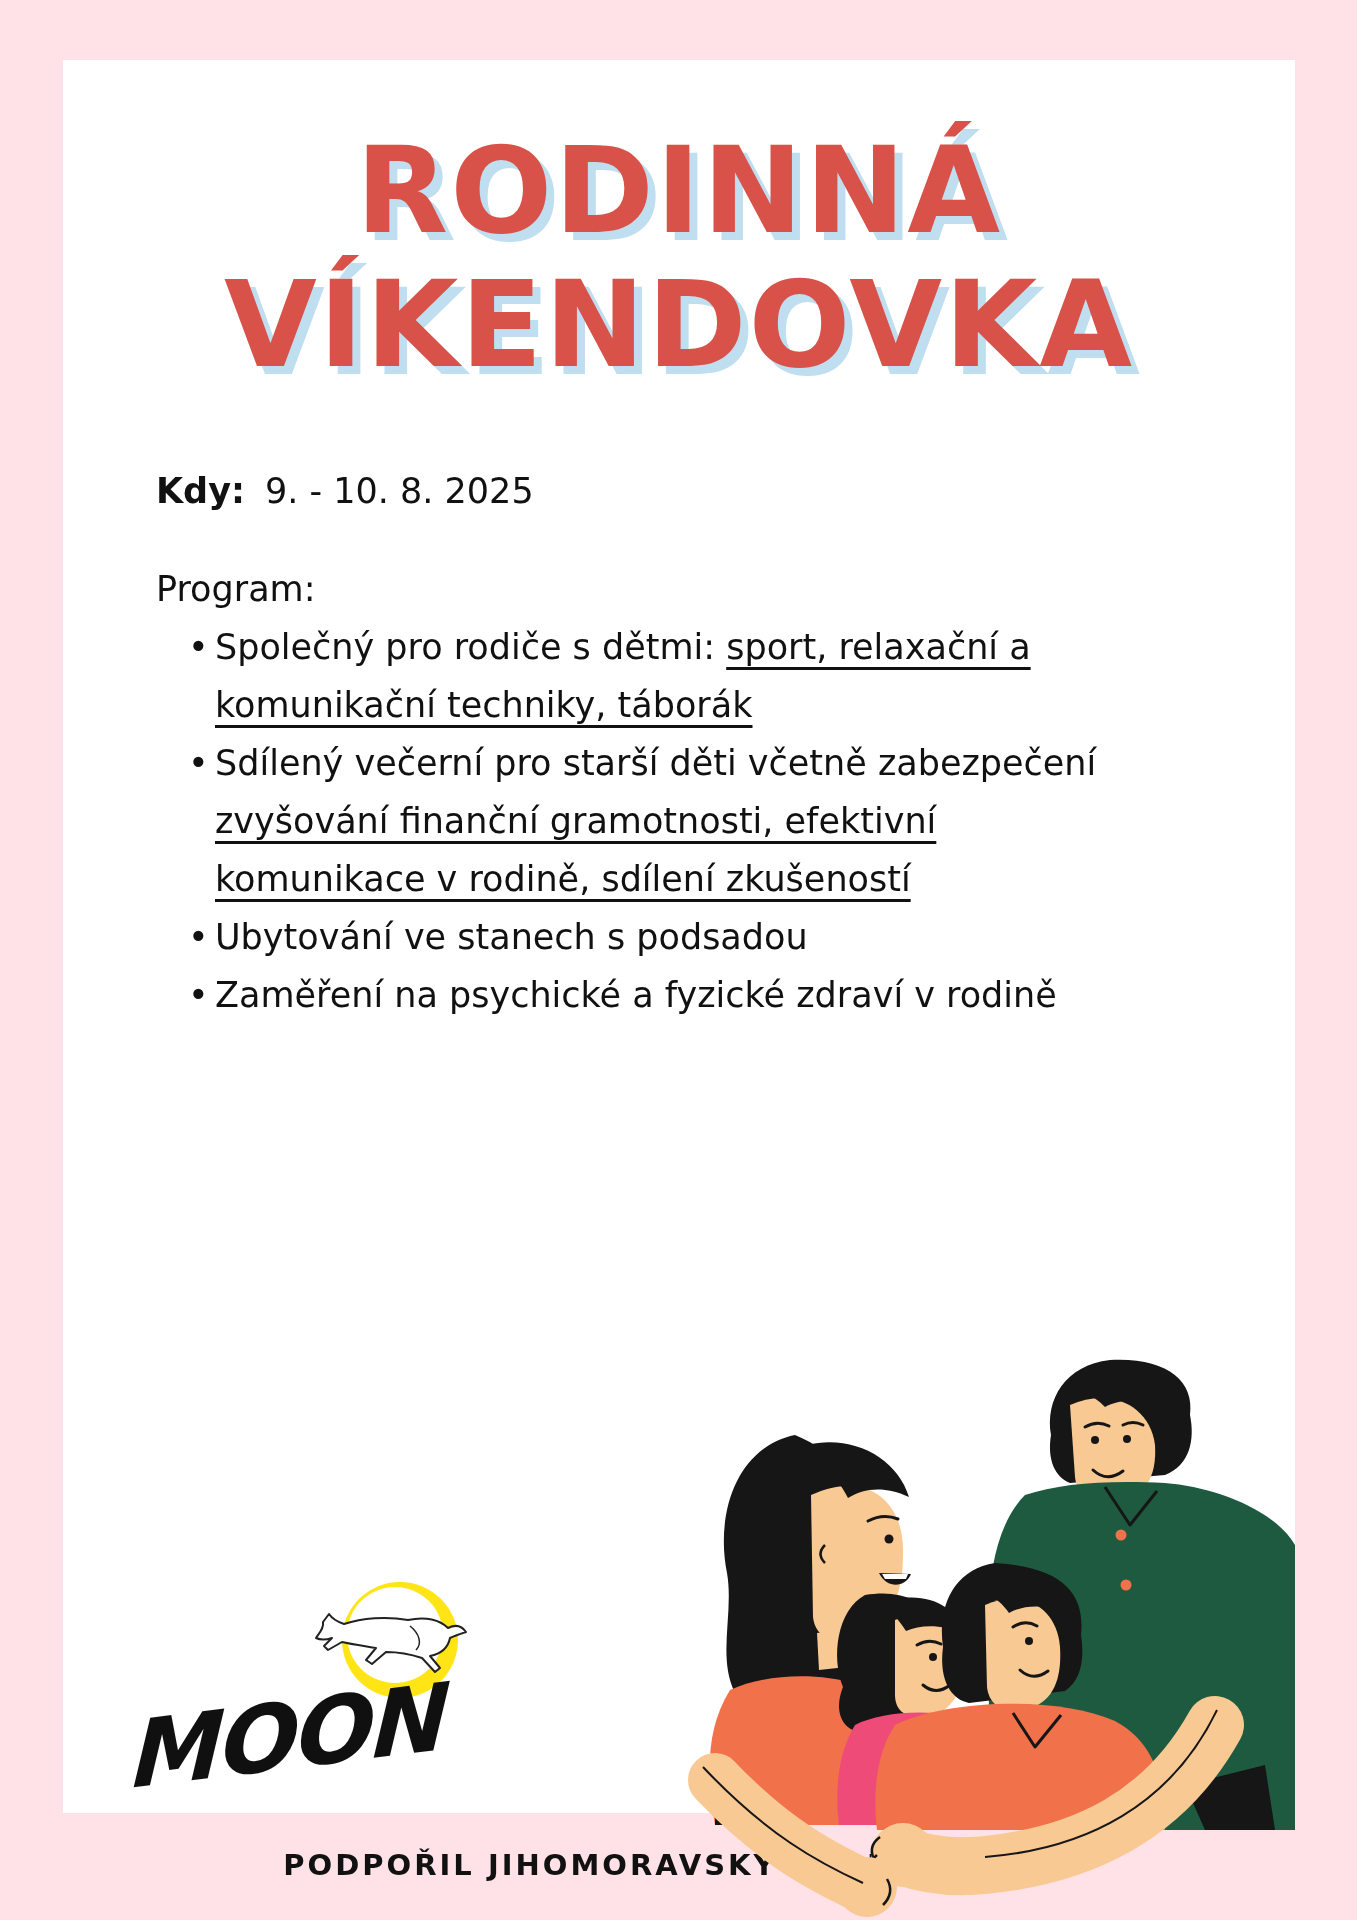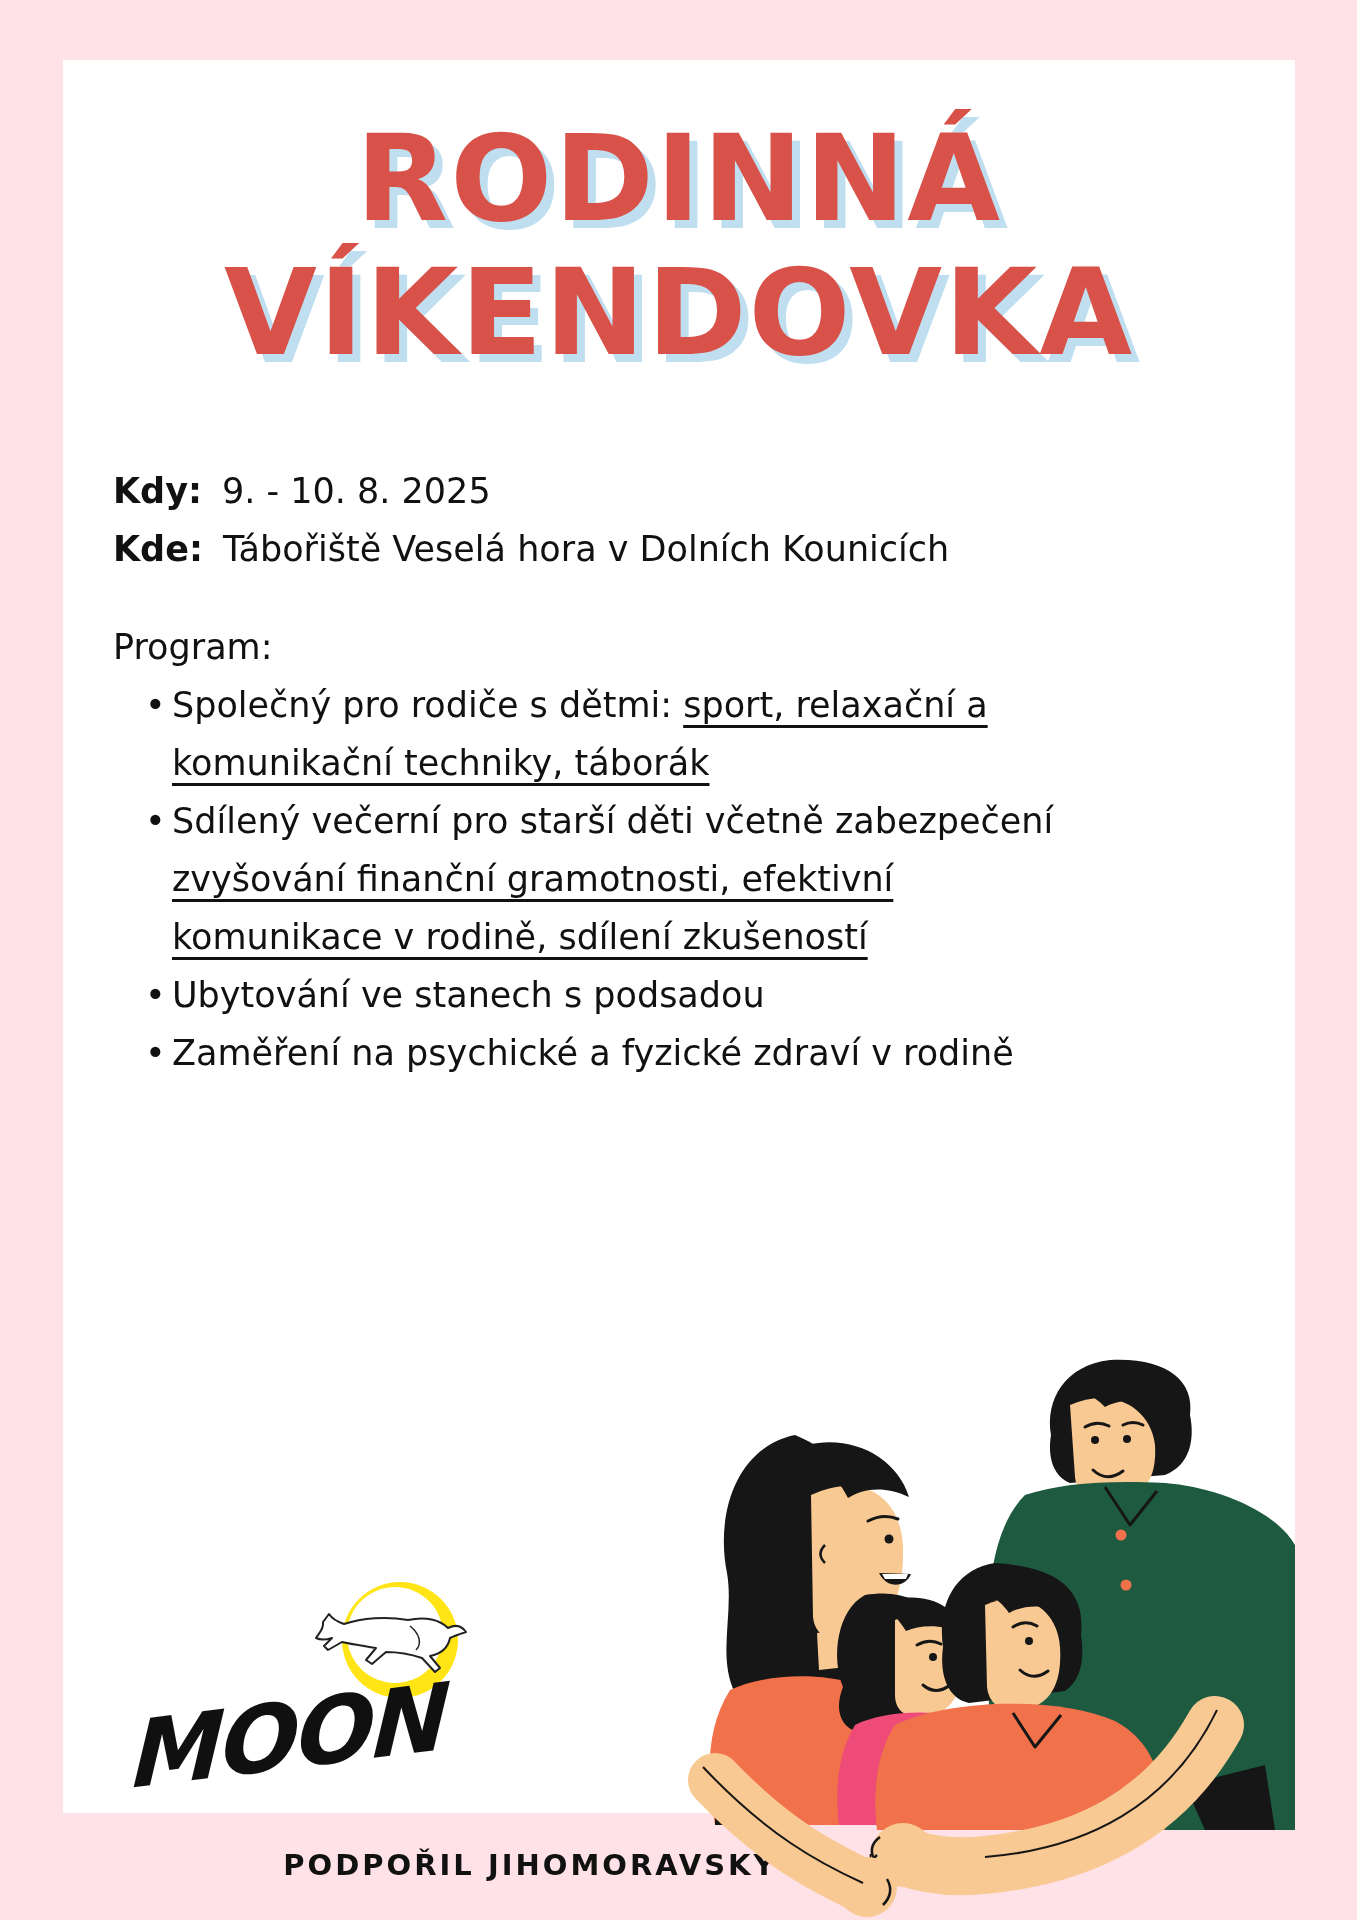--- a/index.html
+++ b/index.html
@@ -9,32 +9,32 @@
     font-family:"DejaVu Sans", sans-serif;
     color:#111;
     overflow:hidden;
   }
   .card{
     position:absolute;left:63px;top:60px;width:1232px;height:1753px;
     background:#ffffff;z-index:0;
   }
   
   .title{
-    position:absolute;left:63px;top:112px;width:1232px;z-index:1;
+    position:absolute;left:63px;top:124px;width:1232px;z-index:1;
     text-align:center;font-weight:bold;
     color:#d8524a;
     font-size:120px;line-height:1.12;letter-spacing:2px;
     text-shadow:8px 8px 0 #bfdeef;
   }
   
   .content{
     position:absolute;left:113px;top:462px;width:1150px;z-index:1;
     font-size:35px;
   }
-  .line{height:58px;line-height:58px;white-space:nowrap;}
+  .line{height:58px;line-height:58px;white-space:nowrap;margin-left:43px;}
   .line .b{font-weight:bold;}
   .line .val{margin-left:20px;}
   .heading{margin-top:40px;}
   .gap-big{margin-top:104px;}
   .gap-mid{margin-top:56px;}
   .li{padding-left:59px;position:relative;}
   .li .dot{position:absolute;left:32px;top:0;font-size:35px;}
   .cont{padding-left:59px;}
   .u{text-decoration:underline;text-decoration-thickness:2.5px;text-underline-offset:8px;}
   
@@ -53,23 +53,20 @@
 <div class="card"></div>
 
 <div class="title">
   <div>RODINNÁ</div>
   <div>VÍKENDOVKA</div>
 </div>
 
 <div class="content">
   <div class="line">
     <span class="b">Kdy:</span><span class="val">9. - 10. 8. 2025</span>
-  </div>
-  <div class="line">
-    <span class="b">Kde:</span><span class="val">Tábořiště Veselá hora v Dolních Kounicích</span>
   </div>
 
   <div class="line heading">Program:</div>
 
   <div class="line li">
     <span class="dot">•</span><span>Společný pro rodiče s dětmi: </span><span class="u">sport, relaxační a</span>
   </div>
   <div class="line cont">
     <span class="u">komunikační techniky, táborák</span>
   </div>

